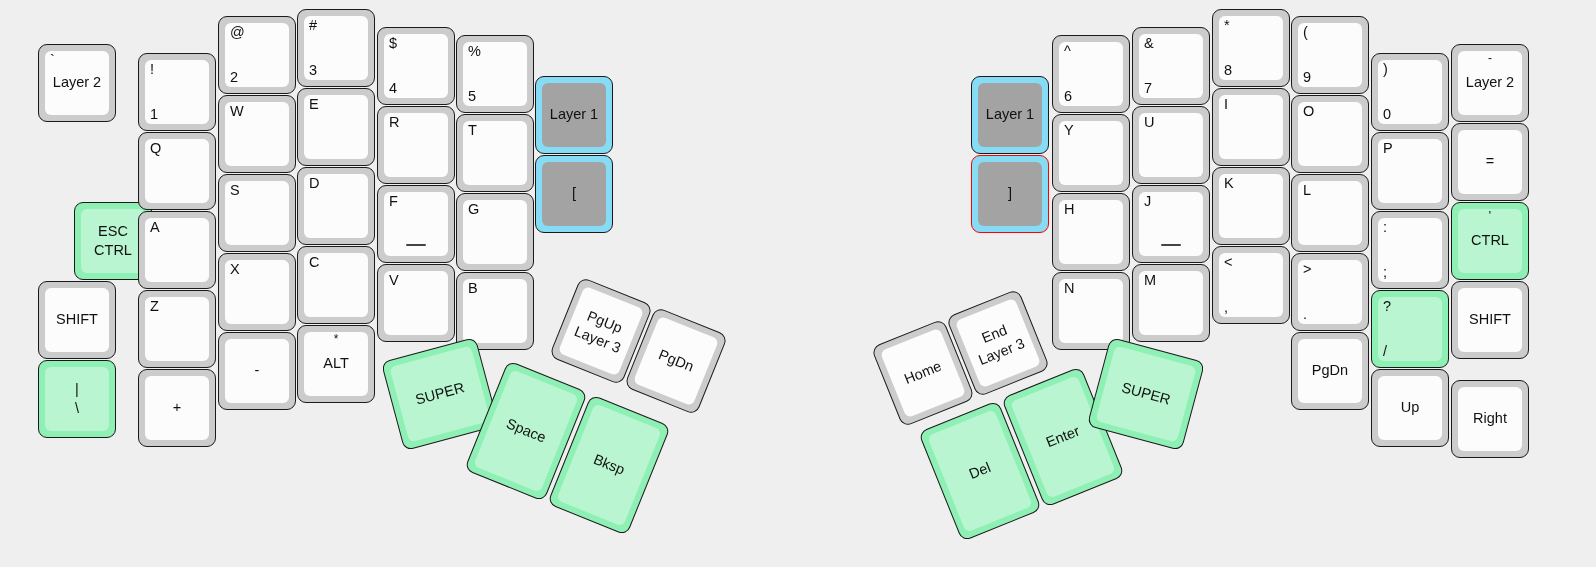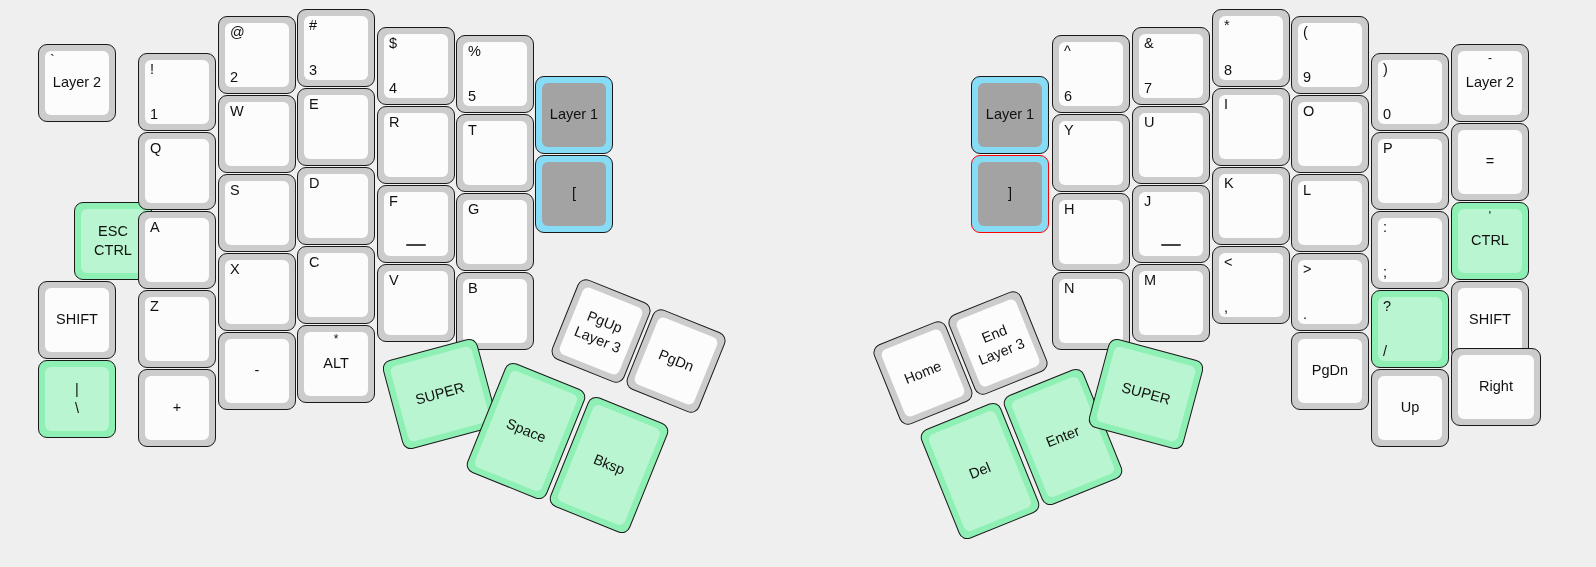--- a/index.html
+++ b/index.html
@@ -398,21 +398,21 @@
       <div class="cap">
         <div class="lg tc sm">'</div>
         <div class="lg ctr">CTRL</div>
       </div>
     </div>
     <div class="key" style="left: 1451px; top: 281px; width: 78px; height: 78px;">
       <div class="cap">
         <div class="lg ctr">SHIFT</div>
       </div>
     </div>
-    <div class="key" style="left: 1451px; top: 348px; width: 90px; height: 78px;">
+    <div class="key" style="left: 1451px; top: 380px; width: 78px; height: 78px;">
       <div class="cap">
         <div class="lg ctr">Right</div>
       </div>
     </div>
     <div class="key rot" style="left: 884px; top: 330px; width: 78px; height: 86px; transform: rotate(-22deg);">
       <div class="cap">
         <div class="lg ctr">Home</div>
       </div>
     </div>
     <div class="key rot" style="left: 959px; top: 300px; width: 78px; height: 86px; transform: rotate(-22deg);">

